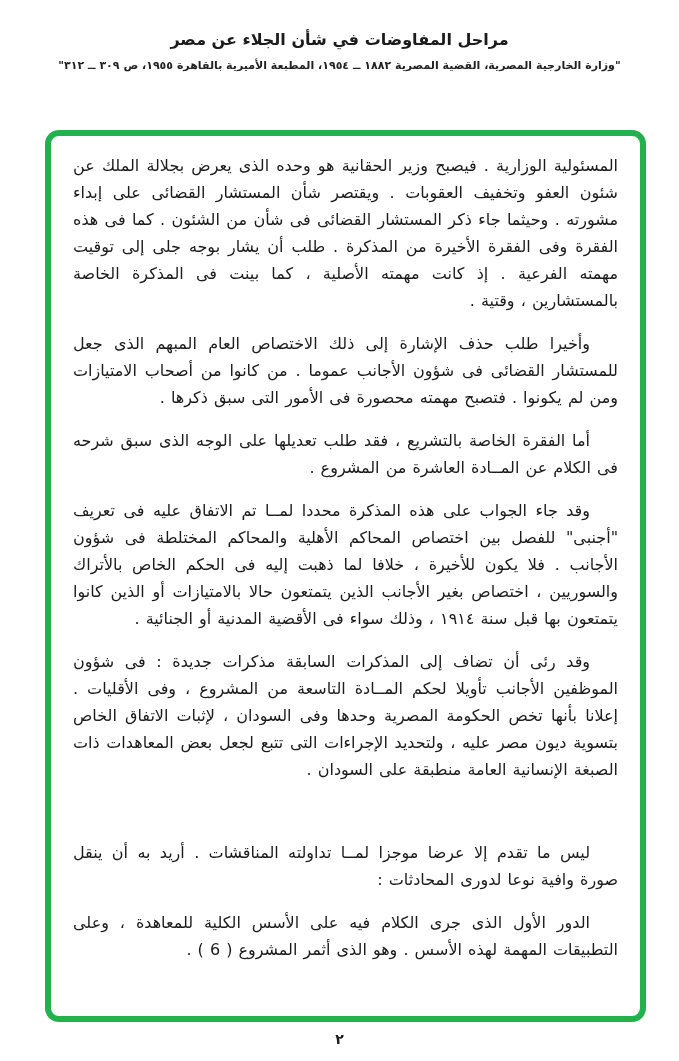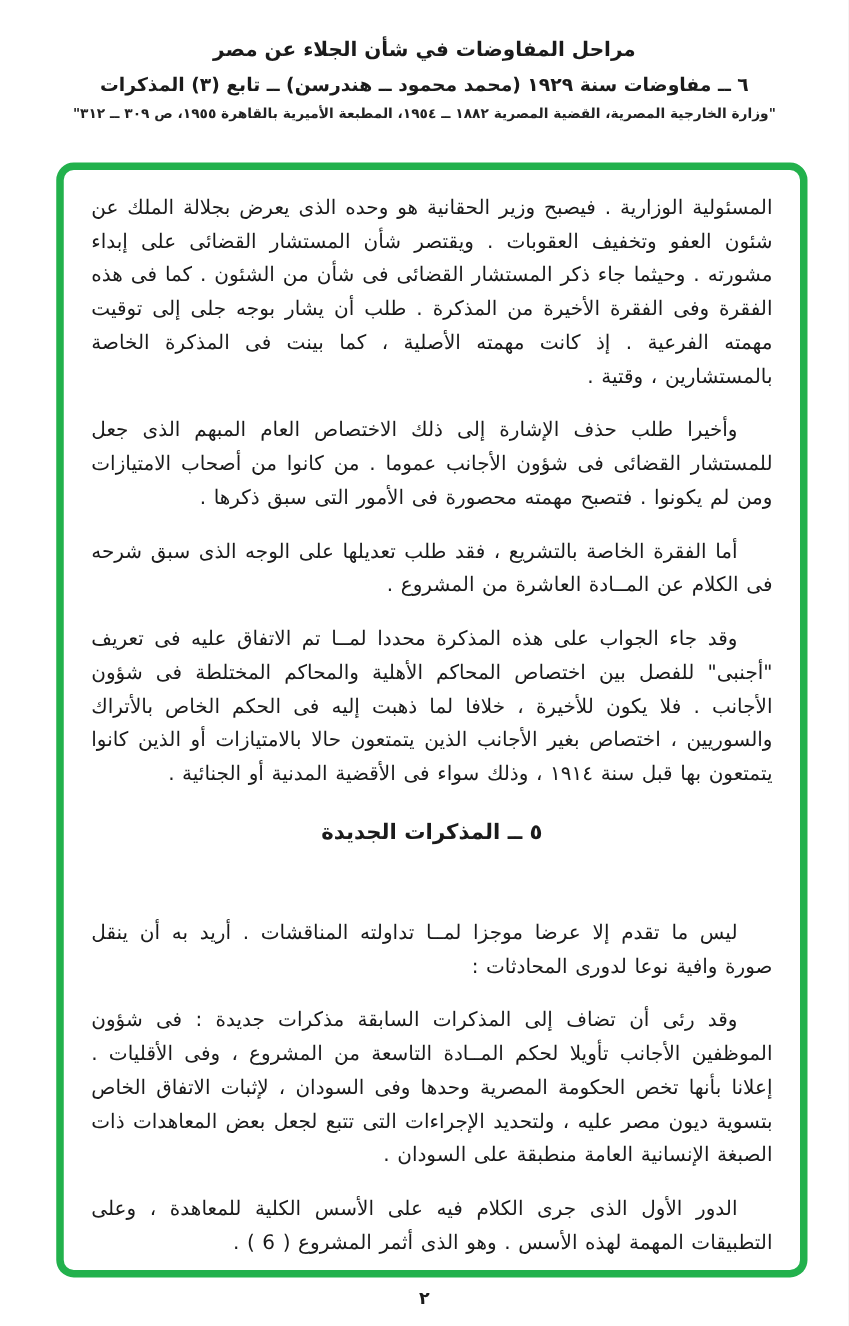--- a/index.html
+++ b/index.html
@@ -78,32 +78,30 @@
     font-weight: bold;
   }
 </style>
 </head>
 <body>
 
 <div class="page">
 
   <header class="doc-header">
     <div class="doc-title">مراحل المفاوضات في شأن الجلاء عن مصر</div>
-    <div class="doc-subtitle">٦ ــ مفاوضات سنة ١٩٢٩ (محمد محمود ــ هندرسن) ــ تابع (٣) المذكرات</div>
     <div class="doc-source">"وزارة الخارجية المصرية، القضية المصرية ١٨٨٢ ــ ١٩٥٤، المطبعة الأميرية بالقاهرة ١٩٥٥، ص ٣٠٩ ــ ٣١٢"</div>
   </header>
 
   <section class="green-frame">
     <p class="para flush">المسئولية الوزارية . فيصبح وزير الحقانية هو وحده الذى يعرض بجلالة الملك عن شئون العفو وتخفيف العقوبات . ويقتصر شأن المستشار القضائى على إبداء مشورته . وحيثما جاء ذكر المستشار القضائى فى شأن من الشئون . كما فى هذه الفقرة وفى الفقرة الأخيرة من المذكرة . طلب أن يشار بوجه جلى إلى توقيت مهمته الفرعية . إذ كانت مهمته الأصلية ، كما بينت فى المذكرة الخاصة بالمستشارين ، وقتية .</p>
     <p class="para">وأخيرا طلب حذف الإشارة إلى ذلك الاختصاص العام المبهم الذى جعل للمستشار القضائى فى شؤون الأجانب عموما . من كانوا من أصحاب الامتيازات ومن لم يكونوا . فتصبح مهمته محصورة فى الأمور التى سبق ذكرها .</p>
     <p class="para">أما الفقرة الخاصة بالتشريع ، فقد طلب تعديلها على الوجه الذى سبق شرحه فى الكلام عن المــادة العاشرة من المشروع .</p>
     <p class="para">وقد جاء الجواب على هذه المذكرة محددا لمــا تم الاتفاق عليه فى تعريف "أجنبى" للفصل بين اختصاص المحاكم الأهلية والمحاكم المختلطة فى شؤون الأجانب . فلا يكون للأخيرة ، خلافا لما ذهبت إليه فى الحكم الخاص بالأتراك والسوريين ، اختصاص بغير الأجانب الذين يتمتعون حالا بالامتيازات أو الذين كانوا يتمتعون بها قبل سنة ١٩١٤ ، وذلك سواء فى الأقضية المدنية أو الجنائية .</p>
-    <h2 class="section-heading">٥ ــ المذكرات الجديدة</h2>
+    <p class="para">وقد رئى أن تضاف إلى المذكرات السابقة مذكرات جديدة : فى شؤون الموظفين الأجانب تأويلا لحكم المــادة التاسعة من المشروع ، وفى الأقليات . إعلانا بأنها تخص الحكومة المصرية وحدها وفى السودان ، لإثبات الاتفاق الخاص بتسوية ديون مصر عليه ، ولتحديد الإجراءات التى تتبع لجعل بعض المعاهدات ذات الصبغة الإنسانية العامة منطبقة على السودان .</p>
     <p class="para gap-top">ليس ما تقدم إلا عرضا موجزا لمــا تداولته المناقشات . أريد به أن ينقل صورة وافية نوعا لدورى المحادثات :</p>
-    <p class="para">وقد رئى أن تضاف إلى المذكرات السابقة مذكرات جديدة : فى شؤون الموظفين الأجانب تأويلا لحكم المــادة التاسعة من المشروع ، وفى الأقليات . إعلانا بأنها تخص الحكومة المصرية وحدها وفى السودان ، لإثبات الاتفاق الخاص بتسوية ديون مصر عليه ، ولتحديد الإجراءات التى تتبع لجعل بعض المعاهدات ذات الصبغة الإنسانية العامة منطبقة على السودان .</p>
     <p class="para">الدور الأول الذى جرى الكلام فيه على الأسس الكلية للمعاهدة ، وعلى التطبيقات المهمة لهذه الأسس . وهو الذى أثمر المشروع ( 6 ) .</p>
 
   </section>
 
   <footer>
     <div class="page-number">٢</div>
   </footer>
 
 </div>
 

